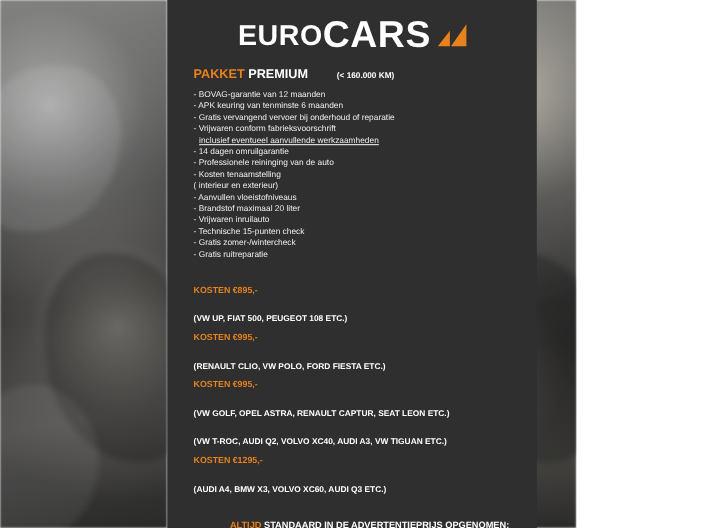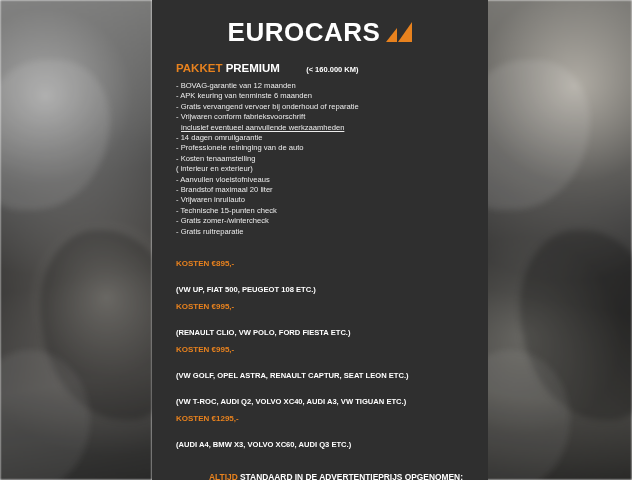--- a/index.html
+++ b/index.html
@@ -8,21 +8,21 @@
     background: #ffffff;
   }
   body {
     width: 640px;
     height: 480px;
     font-family: "Liberation Sans", sans-serif;
     overflow: hidden;
   }
   #page {
     position: relative;
-    width: 632px;
+    width: 524px;
     height: 480px;
     background: #ffffff;
   }
   
   .photo-strip {
     position: absolute;
     top: 0;
     height: 480px;
     width: 152px;
     overflow: hidden;
@@ -83,21 +83,21 @@
     align-items: center;
     letter-spacing: -0.5px;
   }
   .logo .euro {
     font-size: 26px;
     font-weight: bold;
     color: #ffffff;
     letter-spacing: 0.5px;
   }
   .logo .cars {
-    font-size: 26px;
+    font-size: 34px;
     font-weight: bold;
     color: #ffffff;
     letter-spacing: 0.5px;
   }
   .logo .mark {
     margin-left: 6px;
     width: 26px;
     height: 20px;
     position: relative;
   }

